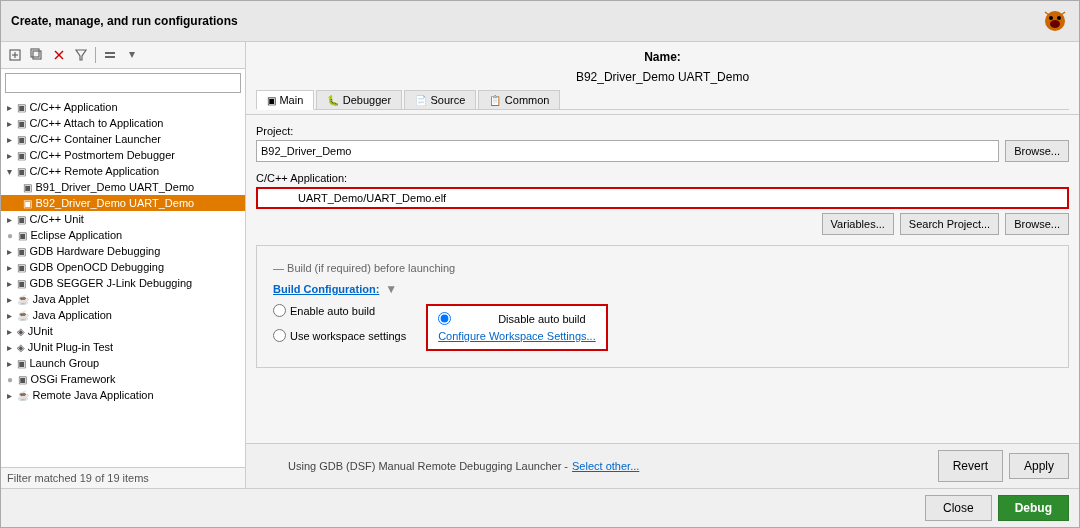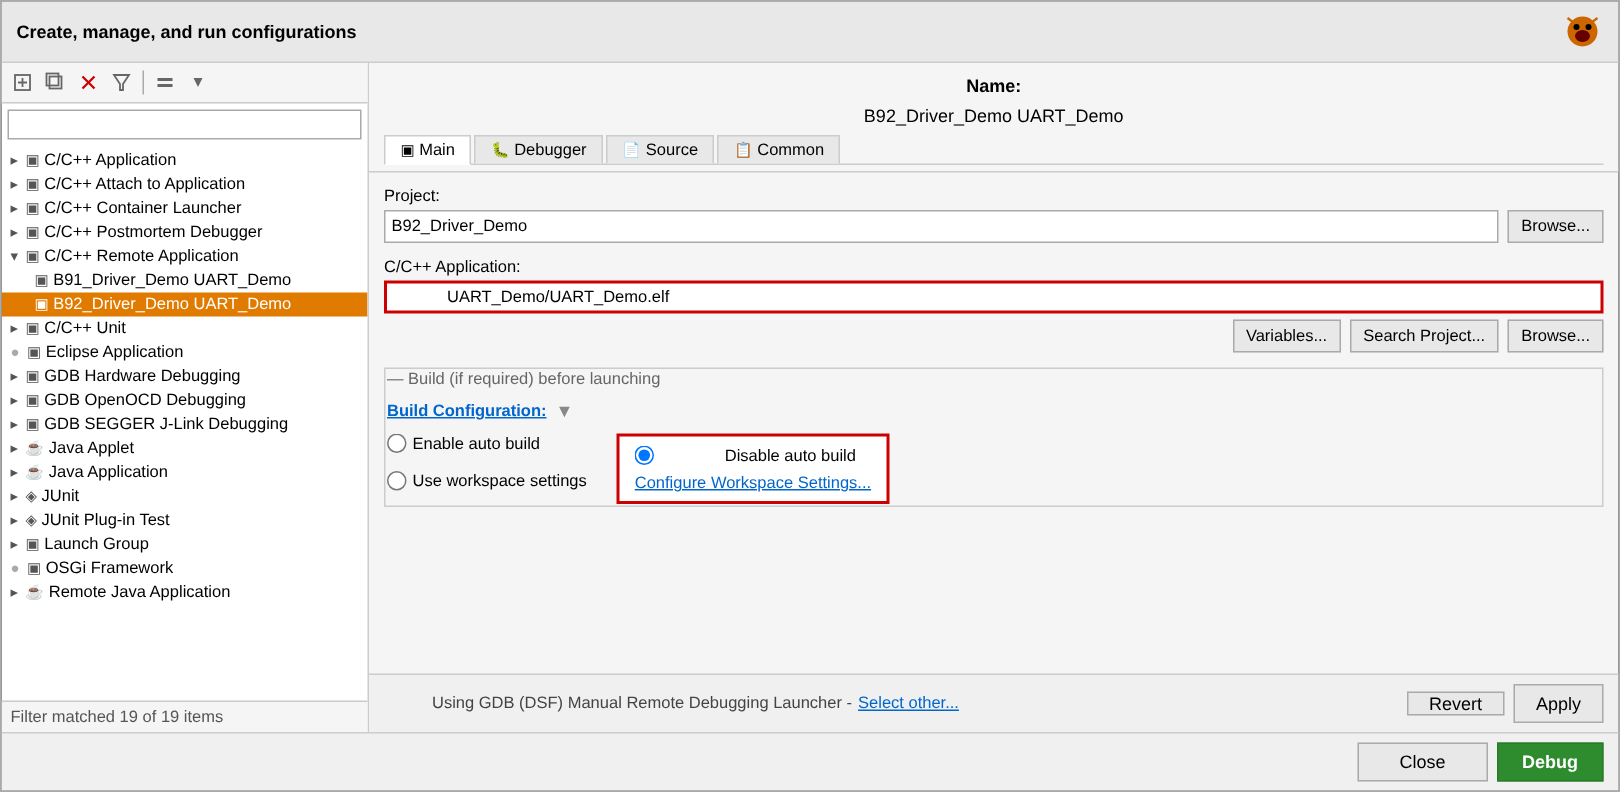--- a/index.html
+++ b/index.html
@@ -1,21 +1,21 @@
 <!DOCTYPE html>
 <html><head>
   <meta charset="utf-8">
   <style>
     * { box-sizing: border-box; margin: 0; padding: 0; }
     body { font-family: Arial, sans-serif; font-size: 12px; background: #f0f0f0; color: #000; width: 1080px; height: 528px; overflow: hidden; }
 
     .dialog {
       width: 1080px;
       height: 528px;
-      background: #404040;
+      background: #fdba74;
       border: 1px solid #aaa;
       display: flex;
       flex-direction: column;
     }
 
     .dialog-titlebar {
       background: #e8e8e8;
       border-bottom: 1px solid #ccc;
       padding: 6px 10px;
       font-size: 12px;
@@ -210,21 +210,21 @@
       padding: 0 8px;
       font-size: 11px;
       border: 1px solid #aaa;
       background: #e8e8e8;
       cursor: pointer;
       white-space: nowrap;
     }
 
     .section-box {
       border: 1px solid #ccc;
-      padding: 1px;
+      padding: 16px;
       margin-top: 4px;
     }
 
     .section-title {
       font-size: 11px;
       color: #666;
       margin-bottom: 8px;
     }
 
     .build-config-row {
@@ -301,21 +301,21 @@
       padding-left: 32px;
     }
 
     .bottom-buttons {
       display: flex;
       gap: 6px;
       align-items: center;
     }
 
     .btn-revert {
-      height: 16px;
+      height: 32px;
       padding: 0 14px;
       font-size: 12px;
       border: 1px solid #aaa;
       background: #e8e8e8;
       cursor: pointer;
     }
 
     .btn-apply {
       height: 26px;
       padding: 0 14px;
@@ -331,21 +331,21 @@
       align-items: center;
       justify-content: flex-end;
       padding: 6px 10px;
       border-top: 1px solid #ccc;
       background: #f0f0f0;
       gap: 6px;
     }
 
     .btn-close {
       height: 26px;
-      padding: 0 27px;
+      padding: 0 17px;
       font-size: 12px;
       border: 1px solid #aaa;
       background: #e8e8e8;
       cursor: pointer;
     }
 
     .btn-debug {
       height: 26px;
       padding: 0 16px;
       font-size: 12px;

